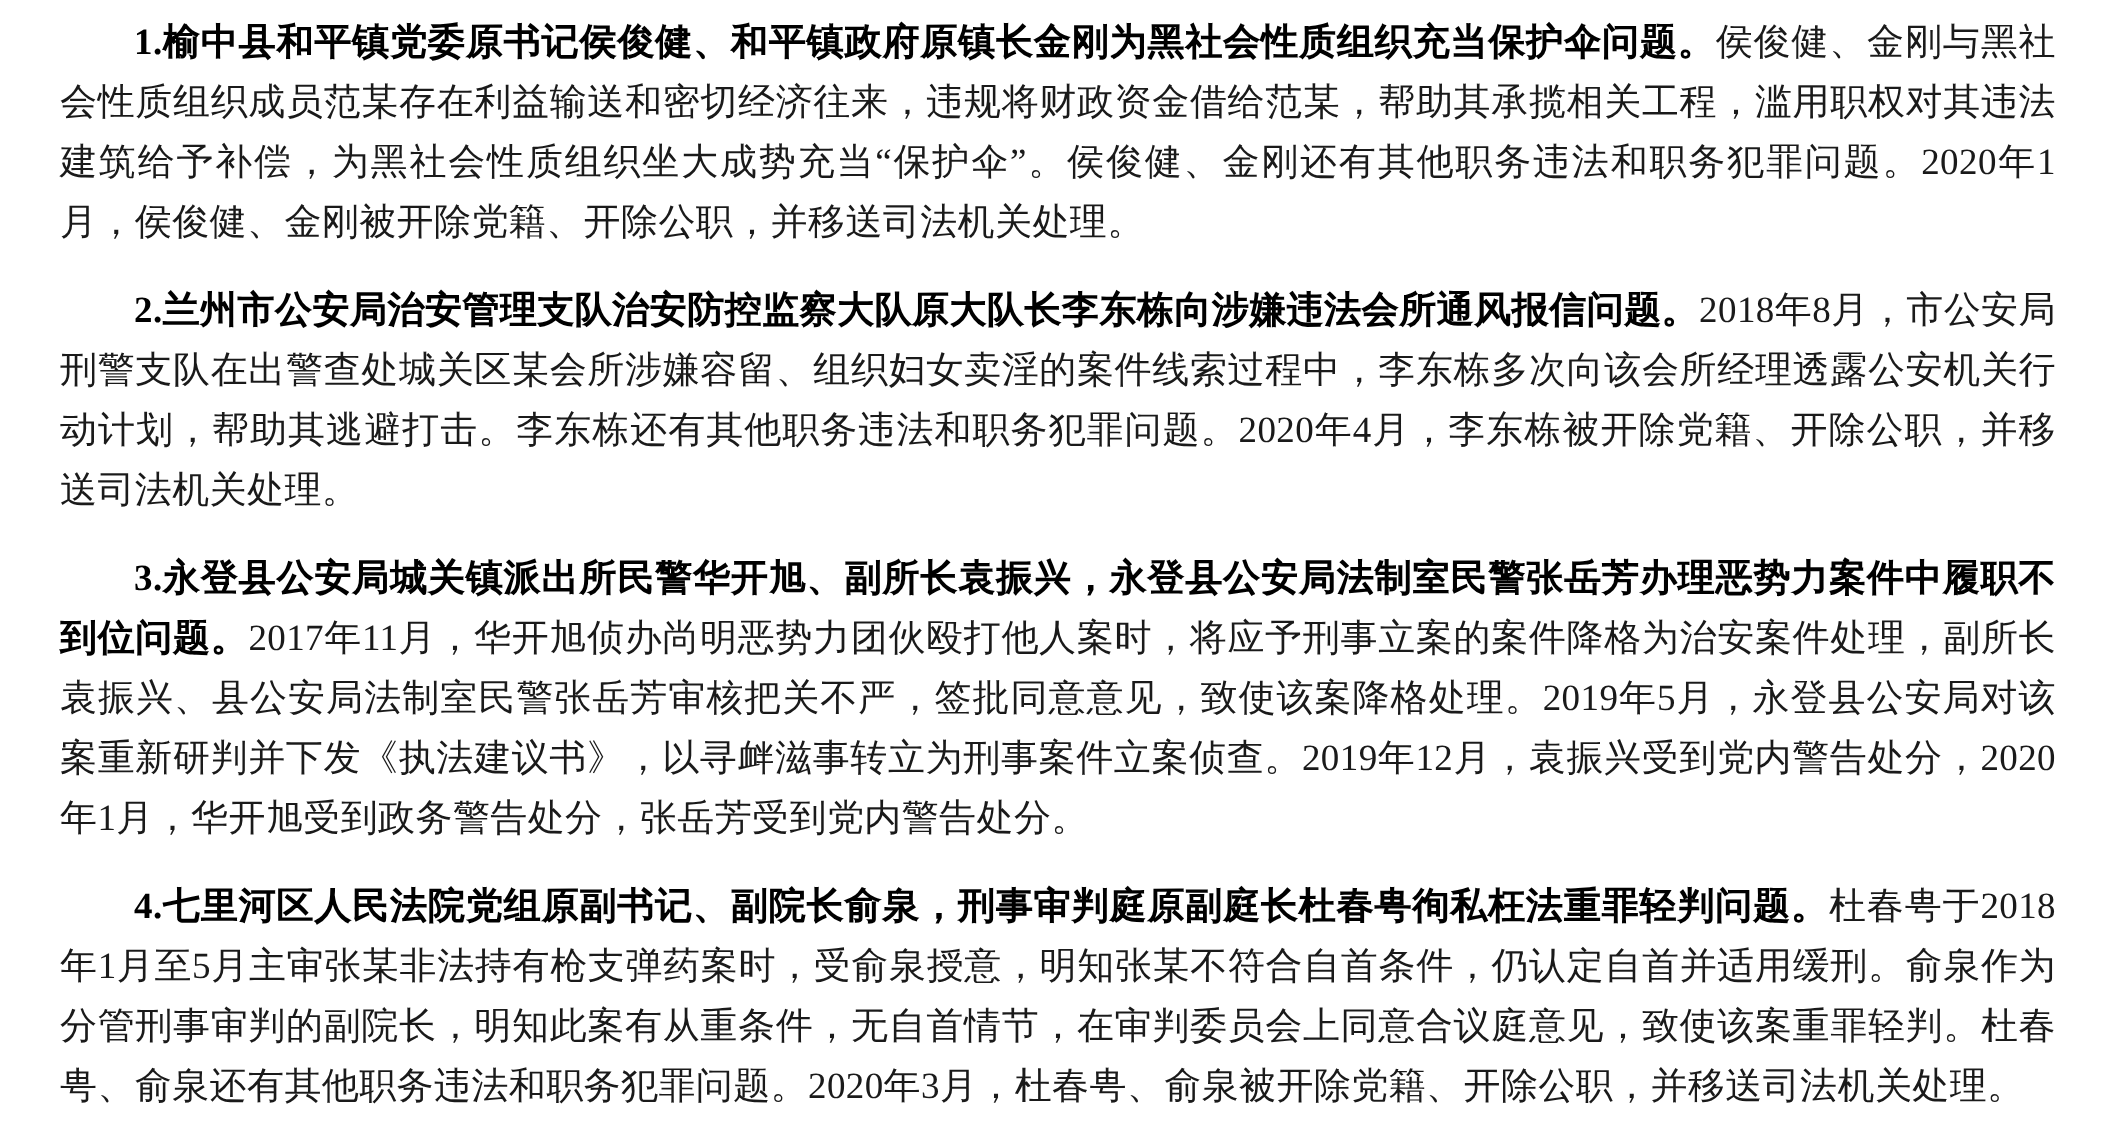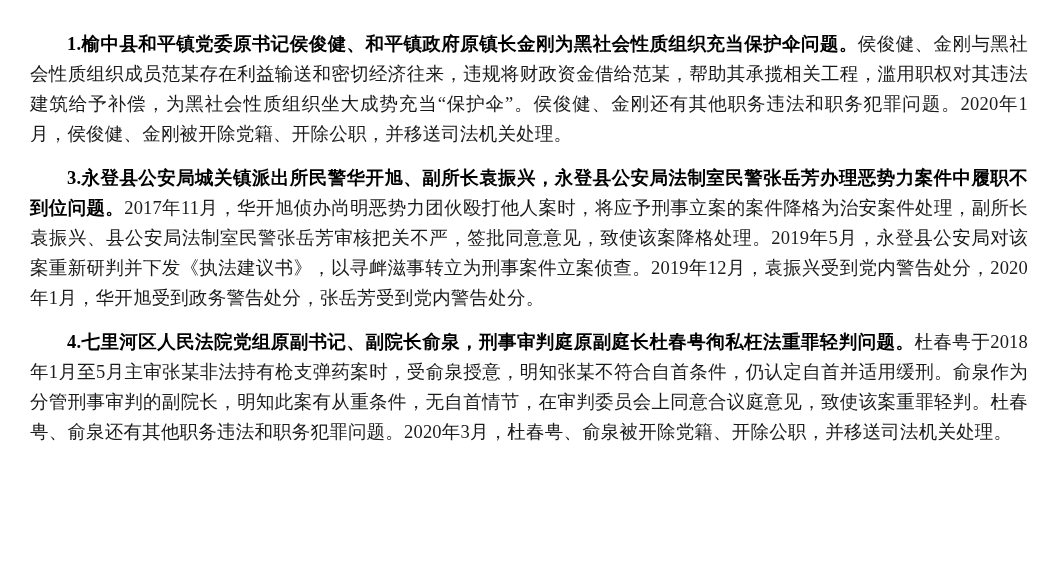--- a/index.html
+++ b/index.html
@@ -11,21 +11,21 @@
     height: 573px;
     background: #ffffff;
     font-family: "Liberation Serif", "DejaVu Serif", serif;
     overflow: hidden;
   }
   .page {
     position: relative;
     width: 1058px;
     height: 573px;
     box-sizing: border-box;
-    padding: 30px 30px 0 30px;
+    padding: 8px 30px 0 30px;
     background: #ffffff;
   }
   .article {
     display: block;
   }
   .para {
     margin: 0 0 14px 0;
     font-size: 18.5px;
     line-height: 1.62;
     color: #1a1a1a;
@@ -48,20 +48,23 @@
 </head>
 <body>
 
 <div class="page">
   <div class="article">
 
     <p class="para">
       <span class="lead">1.</span><span class="lead">榆中县和平镇党委原书记侯俊健、和平镇政府原镇长金刚为黑社会性质组织充当保护伞问题。</span><span class="body-text">侯俊健、金刚与黑社会性质组织成员范某存在利益输送和密切经济往来，违规将财政资金借给范某，帮助其承揽相关工程，滥用职权对其违法建筑给予补偿，为黑社会性质组织坐大成势充当“保护伞”。侯俊健、金刚还有其他职务违法和职务犯罪问题。2020年1月，侯俊健、金刚被开除党籍、开除公职，并移送司法机关处理。</span>
     </p>
 
+    <p class="para">
+      <span class="lead">2.</span><span class="lead">兰州市公安局治安管理支队治安防控监察大队原大队长李东栋向涉嫌违法会所通风报信问题。</span><span class="body-text">2018年8月，市公安局刑警支队在出警查处城关区某会所涉嫌容留、组织妇女卖淫的案件线索过程中，李东栋多次向该会所经理透露公安机关行动计划，帮助其逃避打击。李东栋还有其他职务违法和职务犯罪问题。2020年4月，李东栋被开除党籍、开除公职，并移送司法机关处理。</span>
+    </p>
 
     <p class="para">
       <span class="lead">3.</span><span class="lead">永登县公安局城关镇派出所民警华开旭、副所长袁振兴，永登县公安局法制室民警张岳芳办理恶势力案件中履职不到位问题。</span><span class="body-text">2017年11月，华开旭侦办尚明恶势力团伙殴打他人案时，将应予刑事立案的案件降格为治安案件处理，副所长袁振兴、县公安局法制室民警张岳芳审核把关不严，签批同意意见，致使该案降格处理。2019年5月，永登县公安局对该案重新研判并下发《执法建议书》，以寻衅滋事转立为刑事案件立案侦查。2019年12月，袁振兴受到党内警告处分，2020年1月，华开旭受到政务警告处分，张岳芳受到党内警告处分。</span>
     </p>
 
     <p class="para">
       <span class="lead">4.</span><span class="lead">七里河区人民法院党组原副书记、副院长俞泉，刑事审判庭原副庭长杜春甹徇私枉法重罪轻判问题。</span><span class="body-text">杜春甹于2018年1月至5月主审张某非法持有枪支弹药案时，受俞泉授意，明知张某不符合自首条件，仍认定自首并适用缓刑。俞泉作为分管刑事审判的副院长，明知此案有从重条件，无自首情节，在审判委员会上同意合议庭意见，致使该案重罪轻判。杜春甹、俞泉还有其他职务违法和职务犯罪问题。2020年3月，杜春甹、俞泉被开除党籍、开除公职，并移送司法机关处理。</span>
     </p>
 
   </div>

